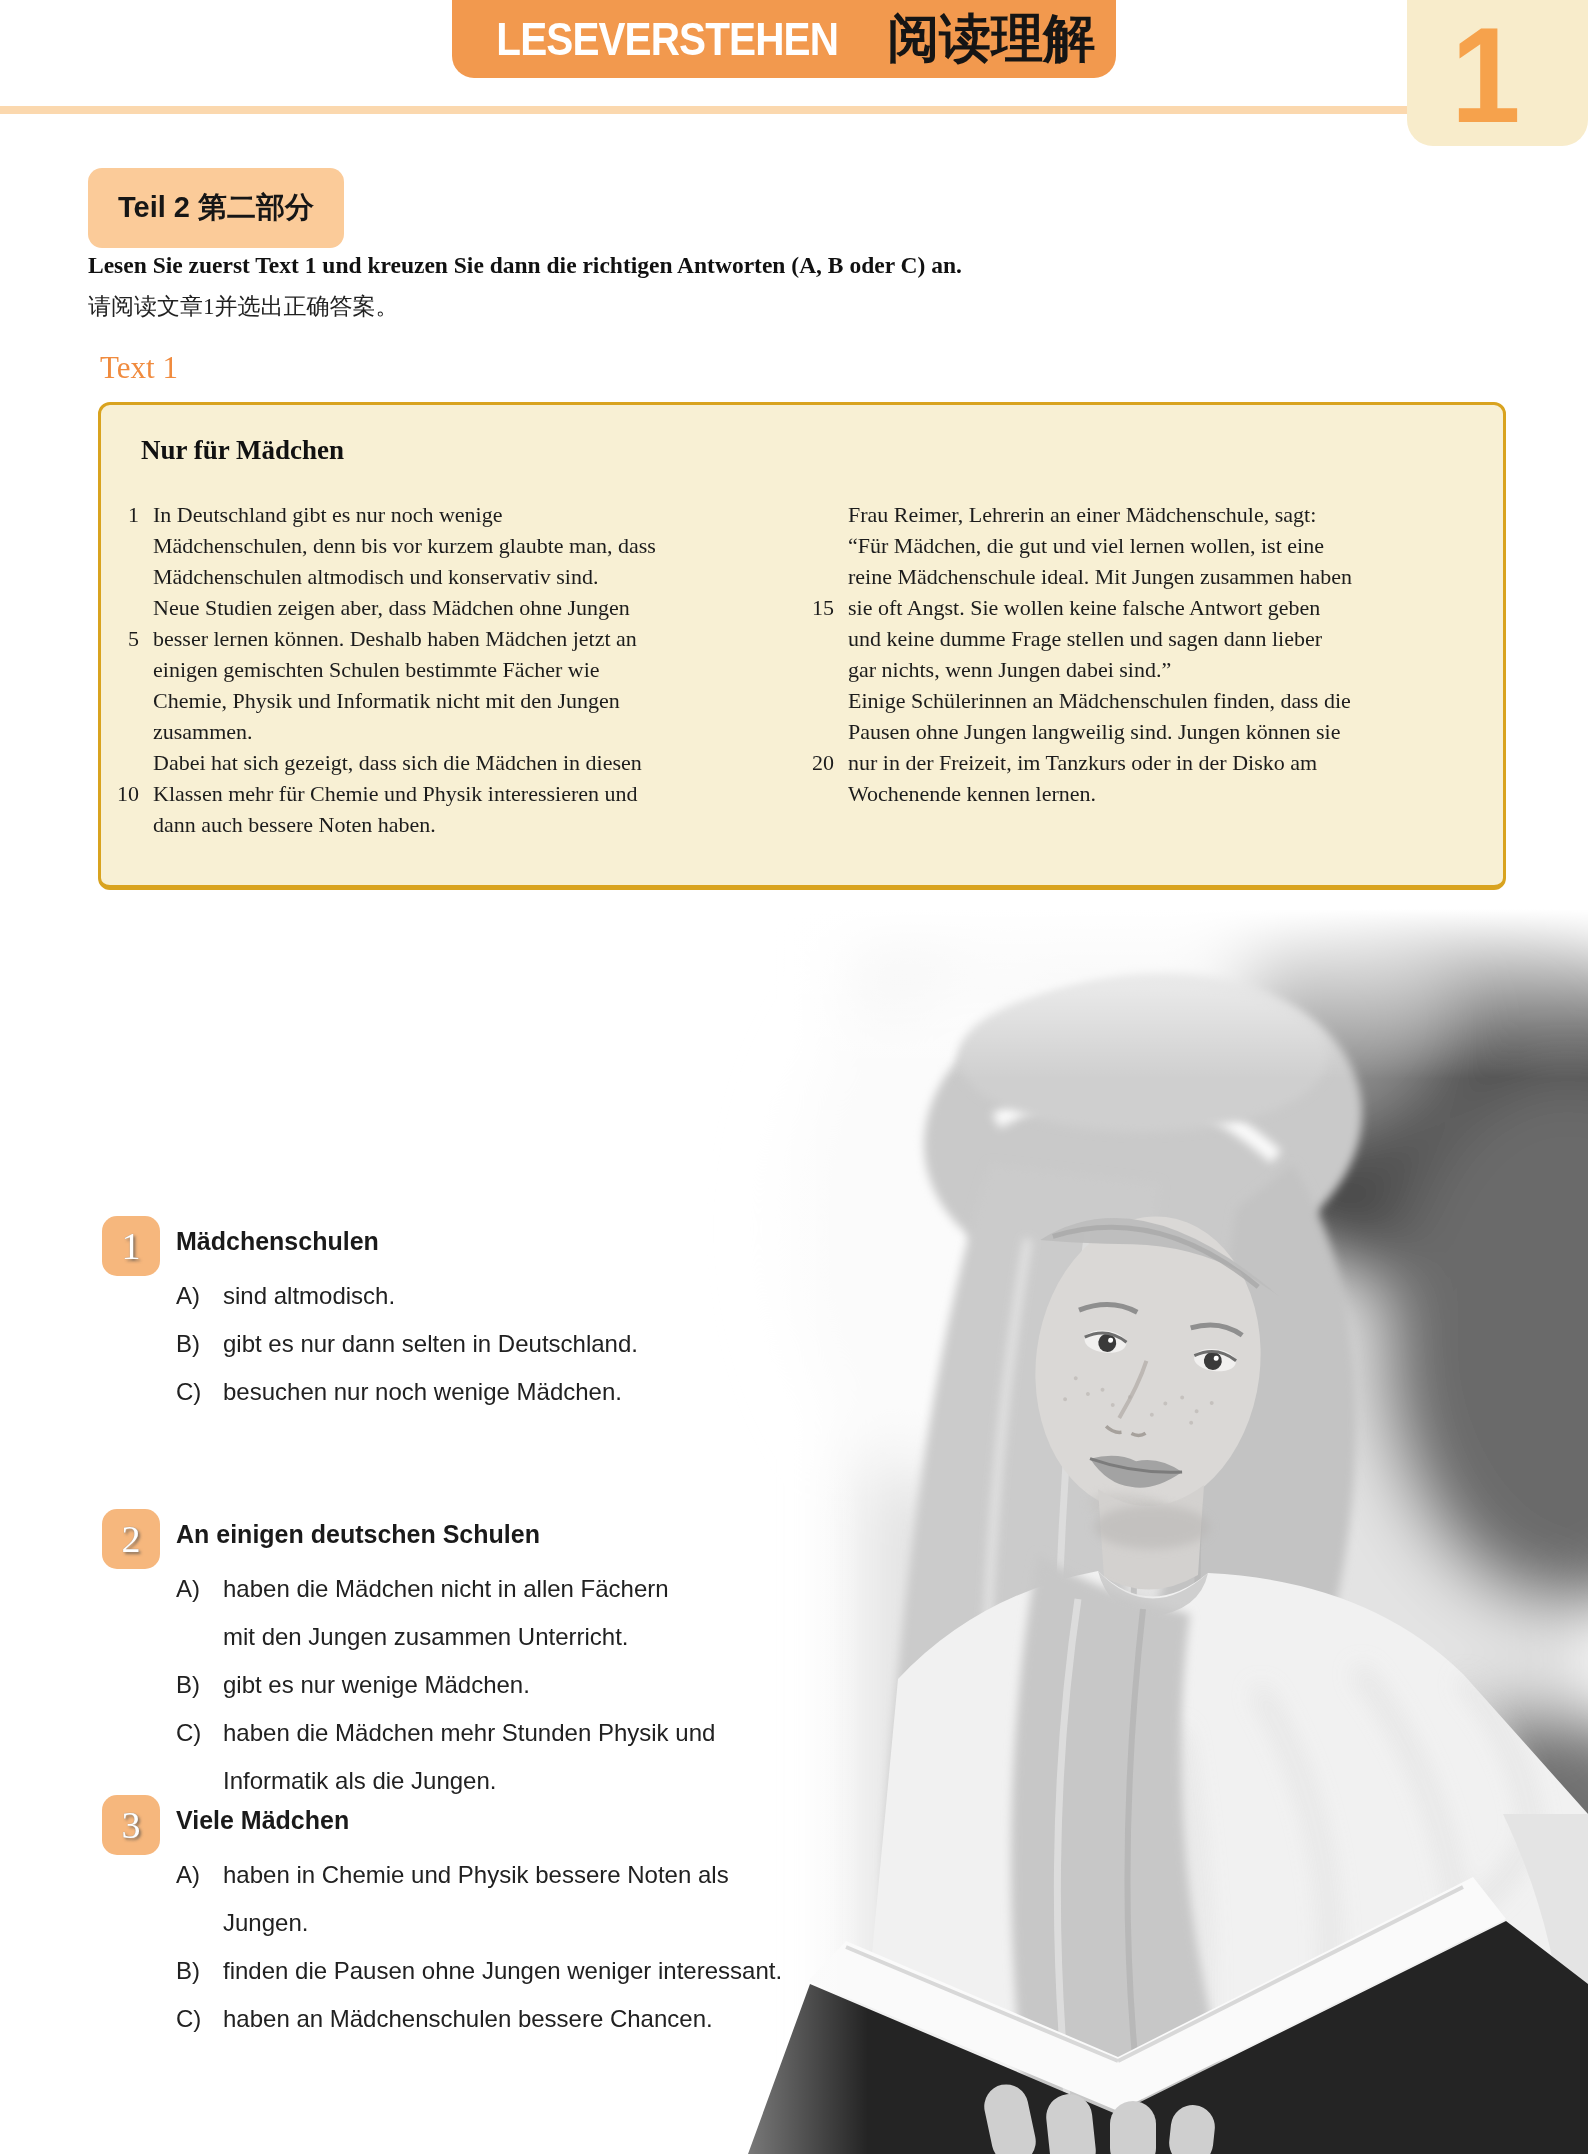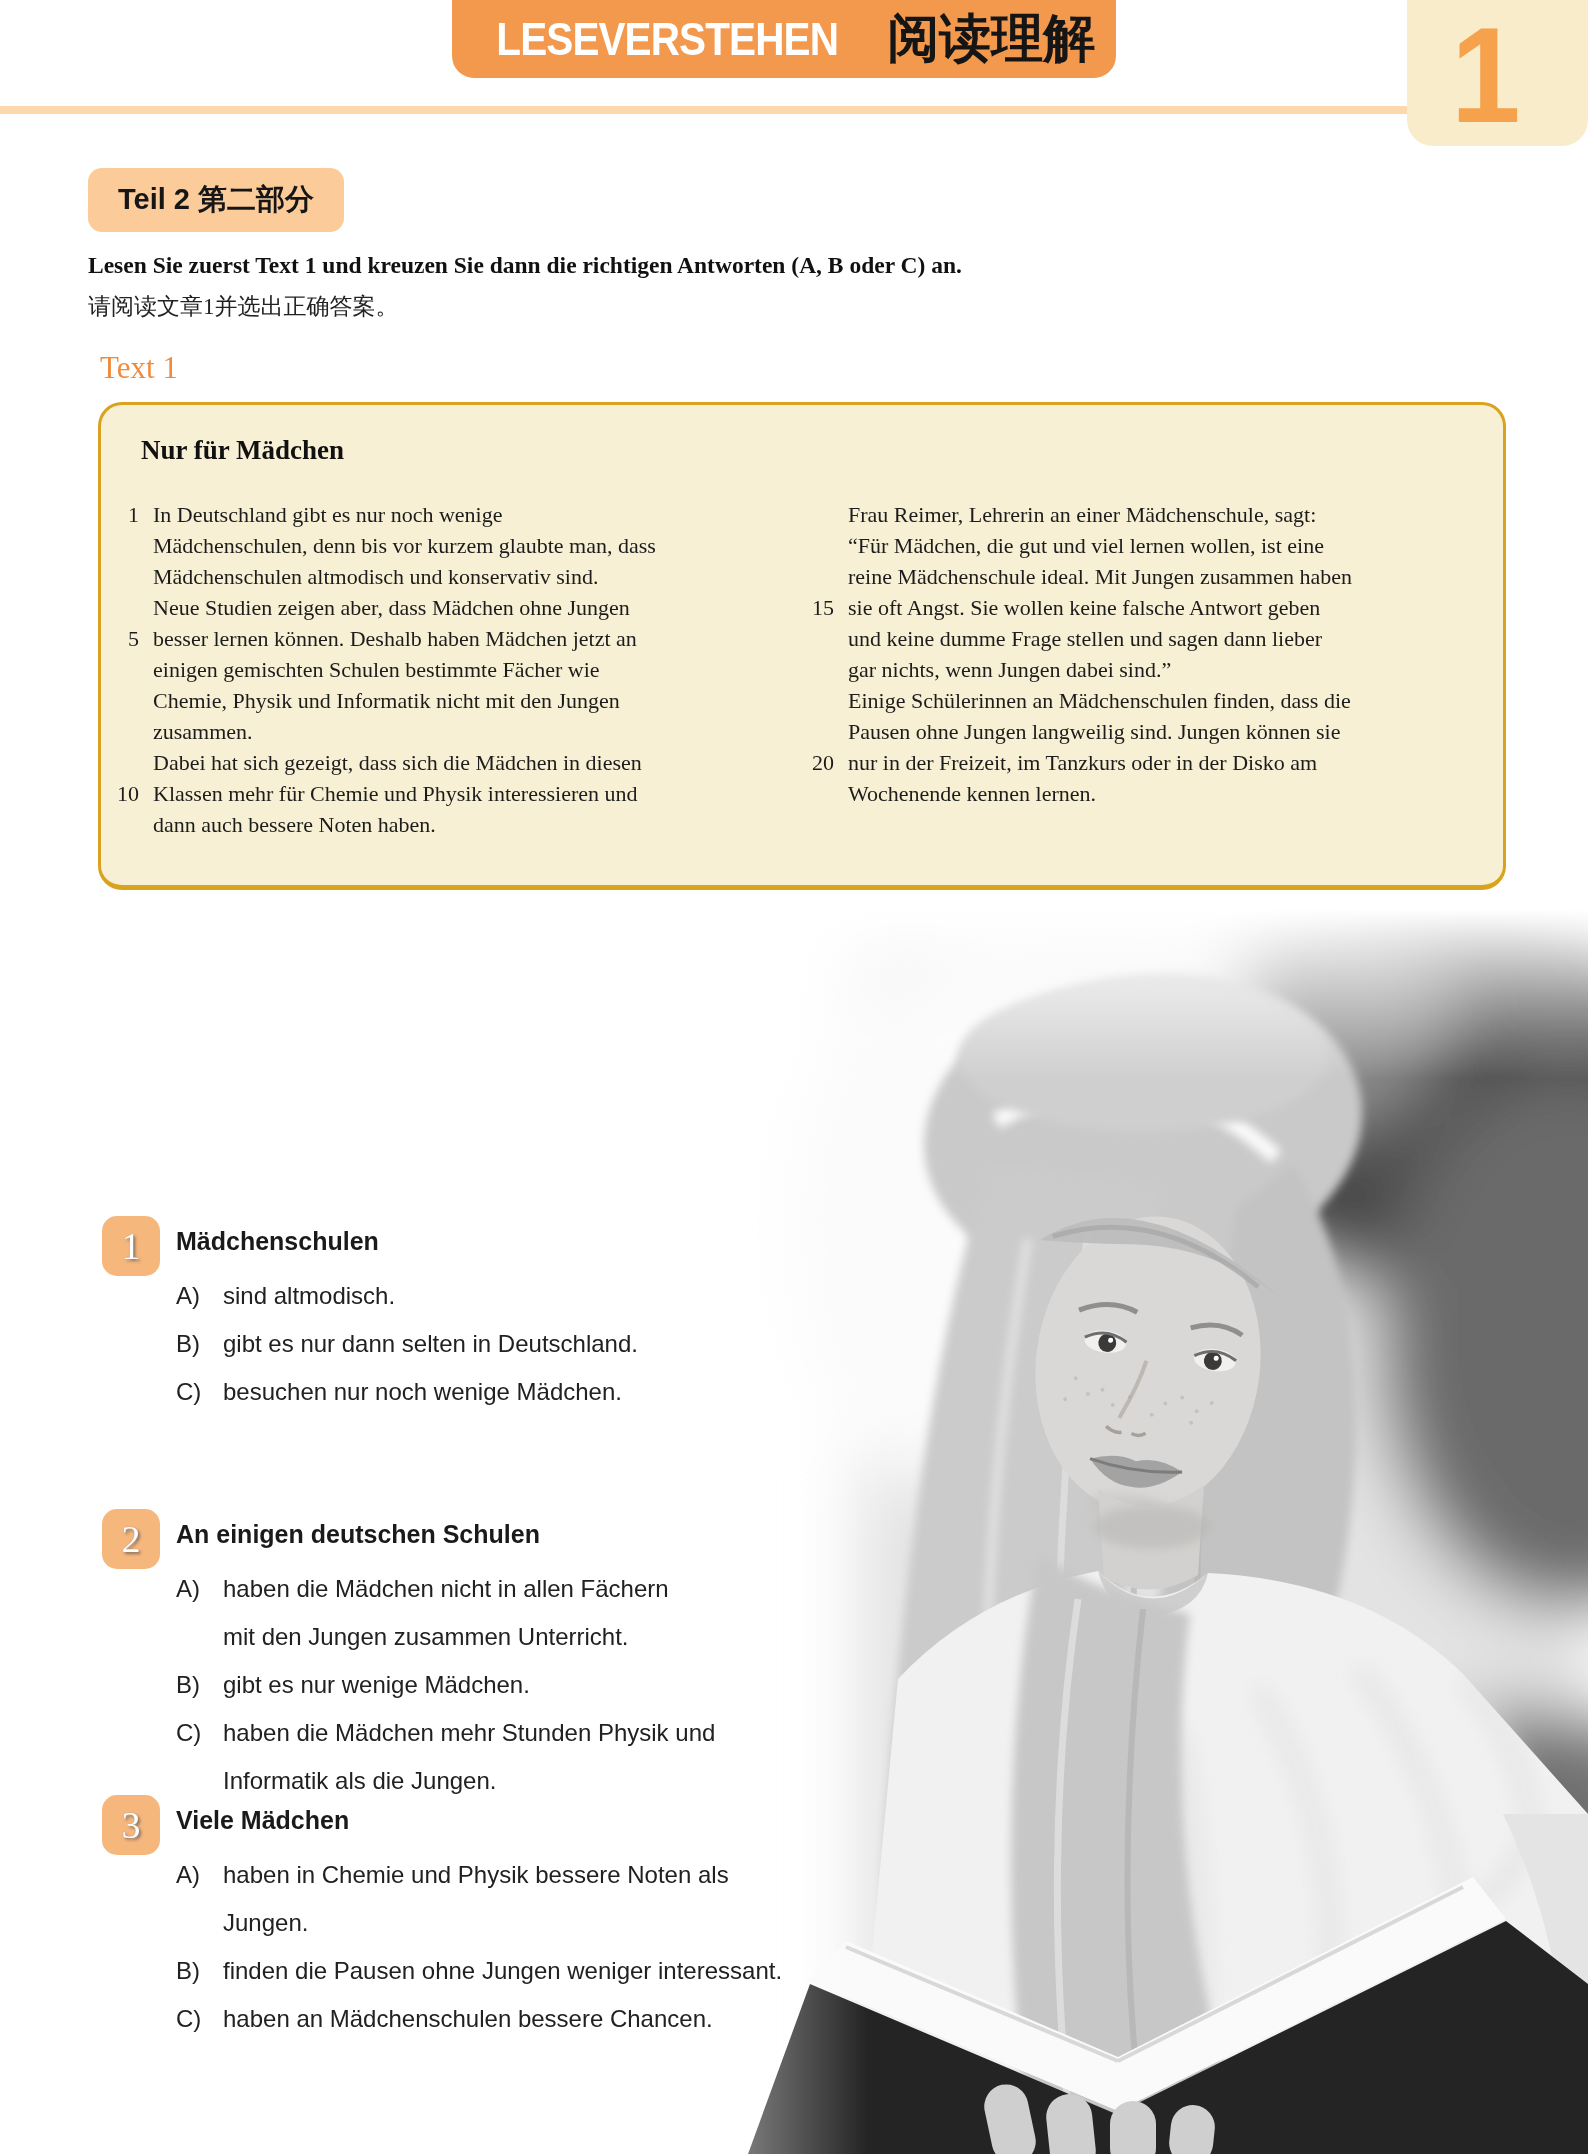--- a/index.html
+++ b/index.html
@@ -29,21 +29,21 @@
     display:flex;align-items:center;justify-content:center;
   }
   .corner-tab span{
     font-family:"Liberation Sans",sans-serif;font-weight:900;font-size:136px;
     color:#F6A24C;line-height:146px;transform:scaleX(.92);
     position:relative;left:-12px;top:2px;
   }
   
   .teil-badge{
     position:absolute;left:88px;top:168px;height:56px;border-radius:14px;
-    background:#FBCB99;display:inline-flex;align-items:center;padding:4px 30px;
+    background:#FBCB99;display:inline-flex;align-items:center;padding:12px 30px;
   }
   .teil-badge span{
     font-family:"Liberation Sans",sans-serif;font-weight:bold;font-size:29px;color:#161616;
     white-space:nowrap;
   }
   .instr-de{
     position:absolute;left:88px;top:252px;margin:0;
     font-weight:bold;font-size:23.5px;white-space:nowrap;color:#111;
   }
   .instr-zh{
@@ -51,21 +51,21 @@
     font-size:23px;white-space:nowrap;color:#222;
   }
   .text-label{
     position:absolute;left:88px;top:338px;margin:12px;
     font-weight:normal;font-size:31px;color:#F08B3E;
   }
   
   .reading-box{
     position:absolute;left:98px;top:402px;width:1408px;height:488px;
     box-sizing:border-box;background:#F8F0D4;
-    border:3px solid #D9A31F;border-bottom-width:5px;border-radius:24px;
+    border:3px solid #D9A31F;border-bottom-width:5px;border-radius:12px;
   }
   .reading-box h4{
     position:absolute;left:40px;top:30px;margin:0;
     font-size:27px;font-weight:bold;color:#111;
   }
   .col{position:absolute;top:94px;}
   .col-left{left:4px;}
   .col-right{left:699px;}
   .tline{display:flex;line-height:31px;font-size:22px;color:#1c1c1c;}
   .lnum{display:inline-block;width:34px;text-align:right;flex:0 0 34px;}

